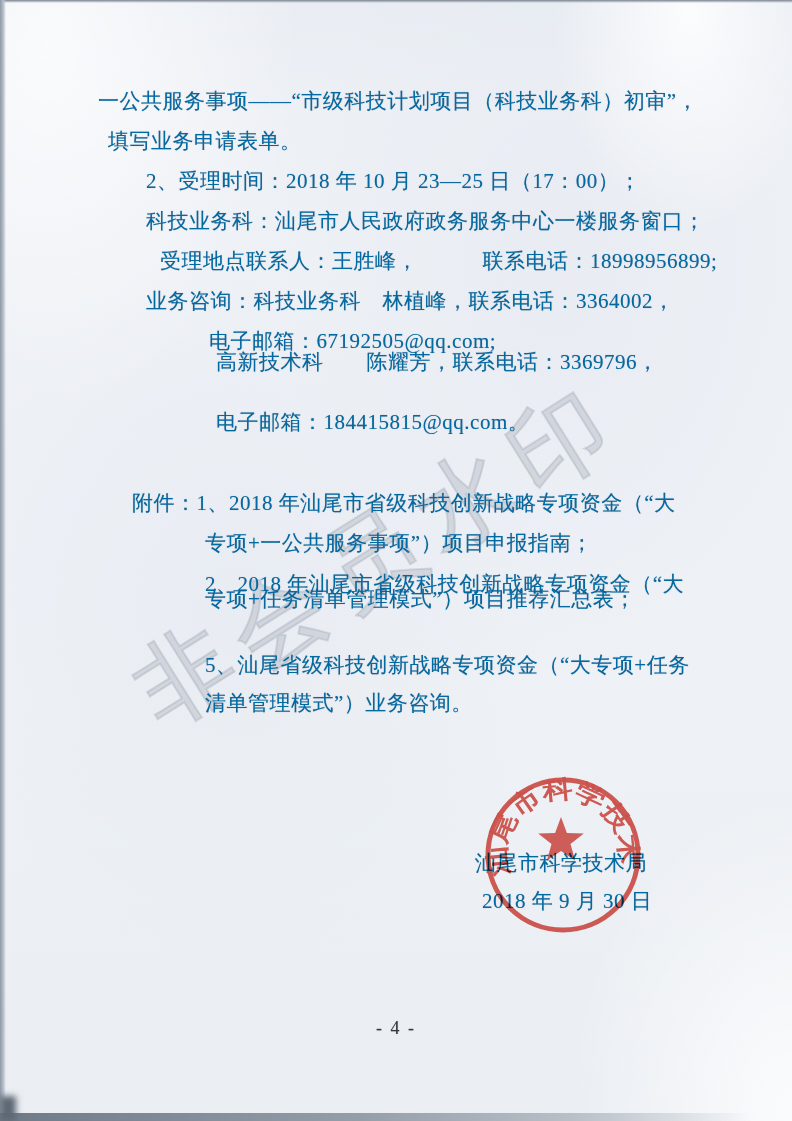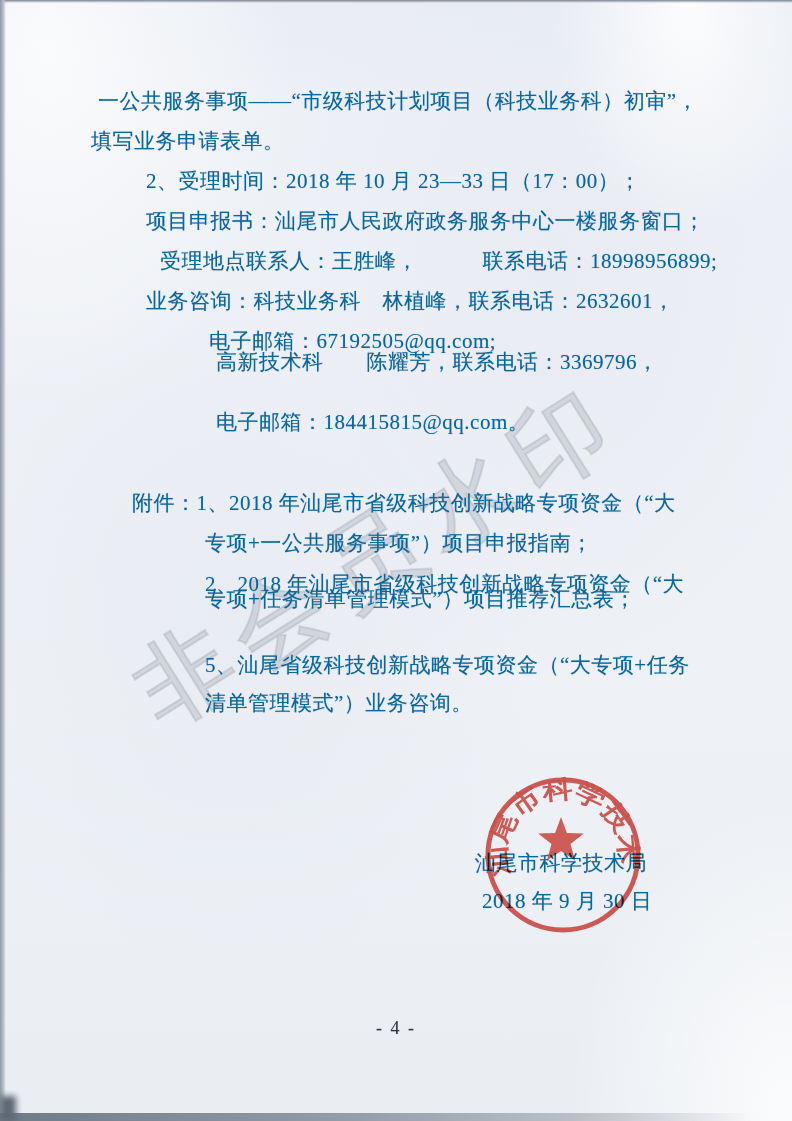--- a/index.html
+++ b/index.html
@@ -53,25 +53,25 @@
   }
 </style>
 </head>
 <body>
 
 <div class="page"></div>
 
 <div class="watermark">非会员水印</div>
 
 <div class="ln" style="left:98px;top:87px">一公共服务事项——“市级科技计划项目（科技业务科）初审”，</div>
-<div class="ln" style="left:91px;top:127px">填写业务申请表单。</div>
-<div class="ln" style="left:146px;top:167px">2、受理时间：2018 年 10 月 23—33 日（17：00）；</div>
-<div class="ln" style="left:146px;top:207px">项目申报书：汕尾市人民政府政务服务中心一楼服务窗口；</div>
+<div class="ln" style="left:108px;top:127px">填写业务申请表单。</div>
+<div class="ln" style="left:146px;top:167px">2、受理时间：2018 年 10 月 23—25 日（17：00）；</div>
+<div class="ln" style="left:146px;top:207px">科技业务科：汕尾市人民政府政务服务中心一楼服务窗口；</div>
 <div class="ln" style="left:160px;top:247px">受理地点联系人：王胜峰，　　　联系电话：18998956899;</div>
-<div class="ln" style="left:146px;top:287px">业务咨询：科技业务科　林植峰，联系电话：2632601，</div>
+<div class="ln" style="left:146px;top:287px">业务咨询：科技业务科　林植峰，联系电话：3364002，</div>
 <div class="ln" style="left:209px;top:327px">电子邮箱：67192505@qq.com;</div>
 <div class="ln" style="left:216px;top:348px">高新技术科　　陈耀芳，联系电话：3369796，</div>
 <div class="ln" style="left:216px;top:408px">电子邮箱：184415815@qq.com。</div>
 
 <div class="ln" style="left:132px;top:489px">附件：1、2018 年汕尾市省级科技创新战略专项资金（“大</div>
 <div class="ln" style="left:205px;top:529px">专项+一公共服务事项”）项目申报指南；</div>
 <div class="ln" style="left:205px;top:570px">2、2018 年汕尾市省级科技创新战略专项资金（“大</div>
 <div class="ln" style="left:205px;top:585px">专项+任务清单管理模式”）项目推荐汇总表；</div>
 <div class="ln" style="left:205px;top:651px">5、汕尾省级科技创新战略专项资金（“大专项+任务</div>
 <div class="ln" style="left:205px;top:689px">清单管理模式”）业务咨询。</div>

